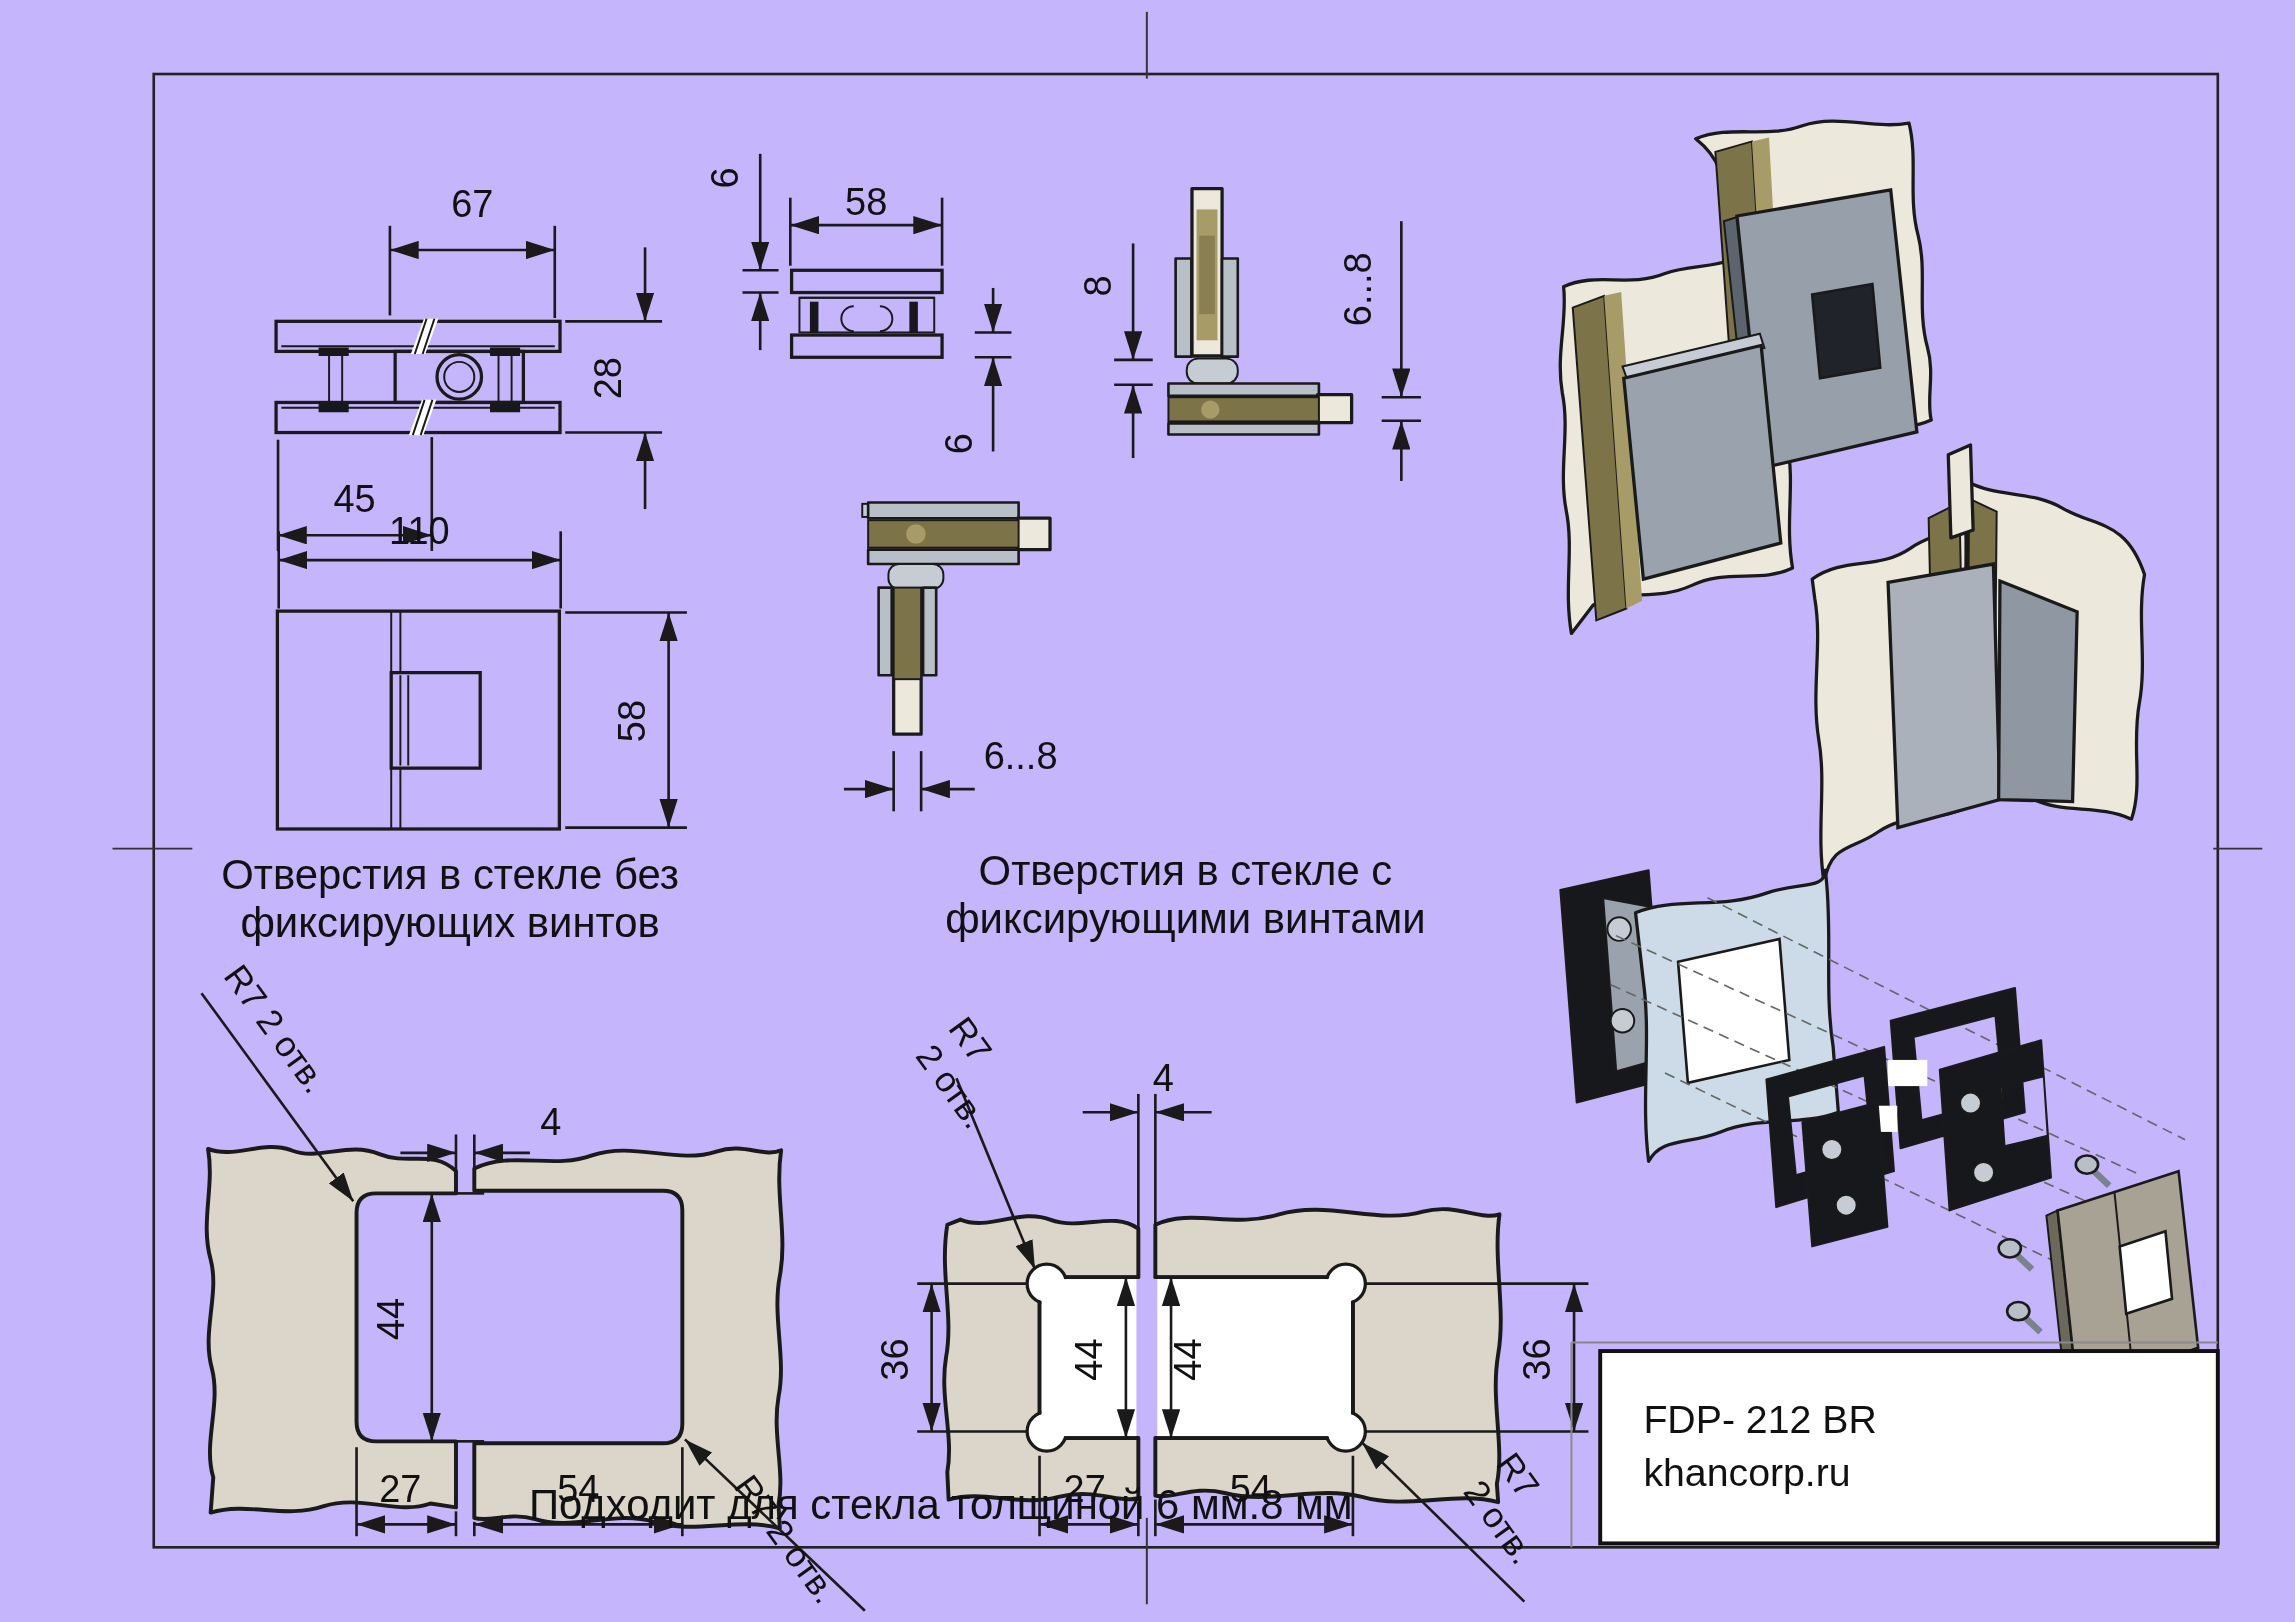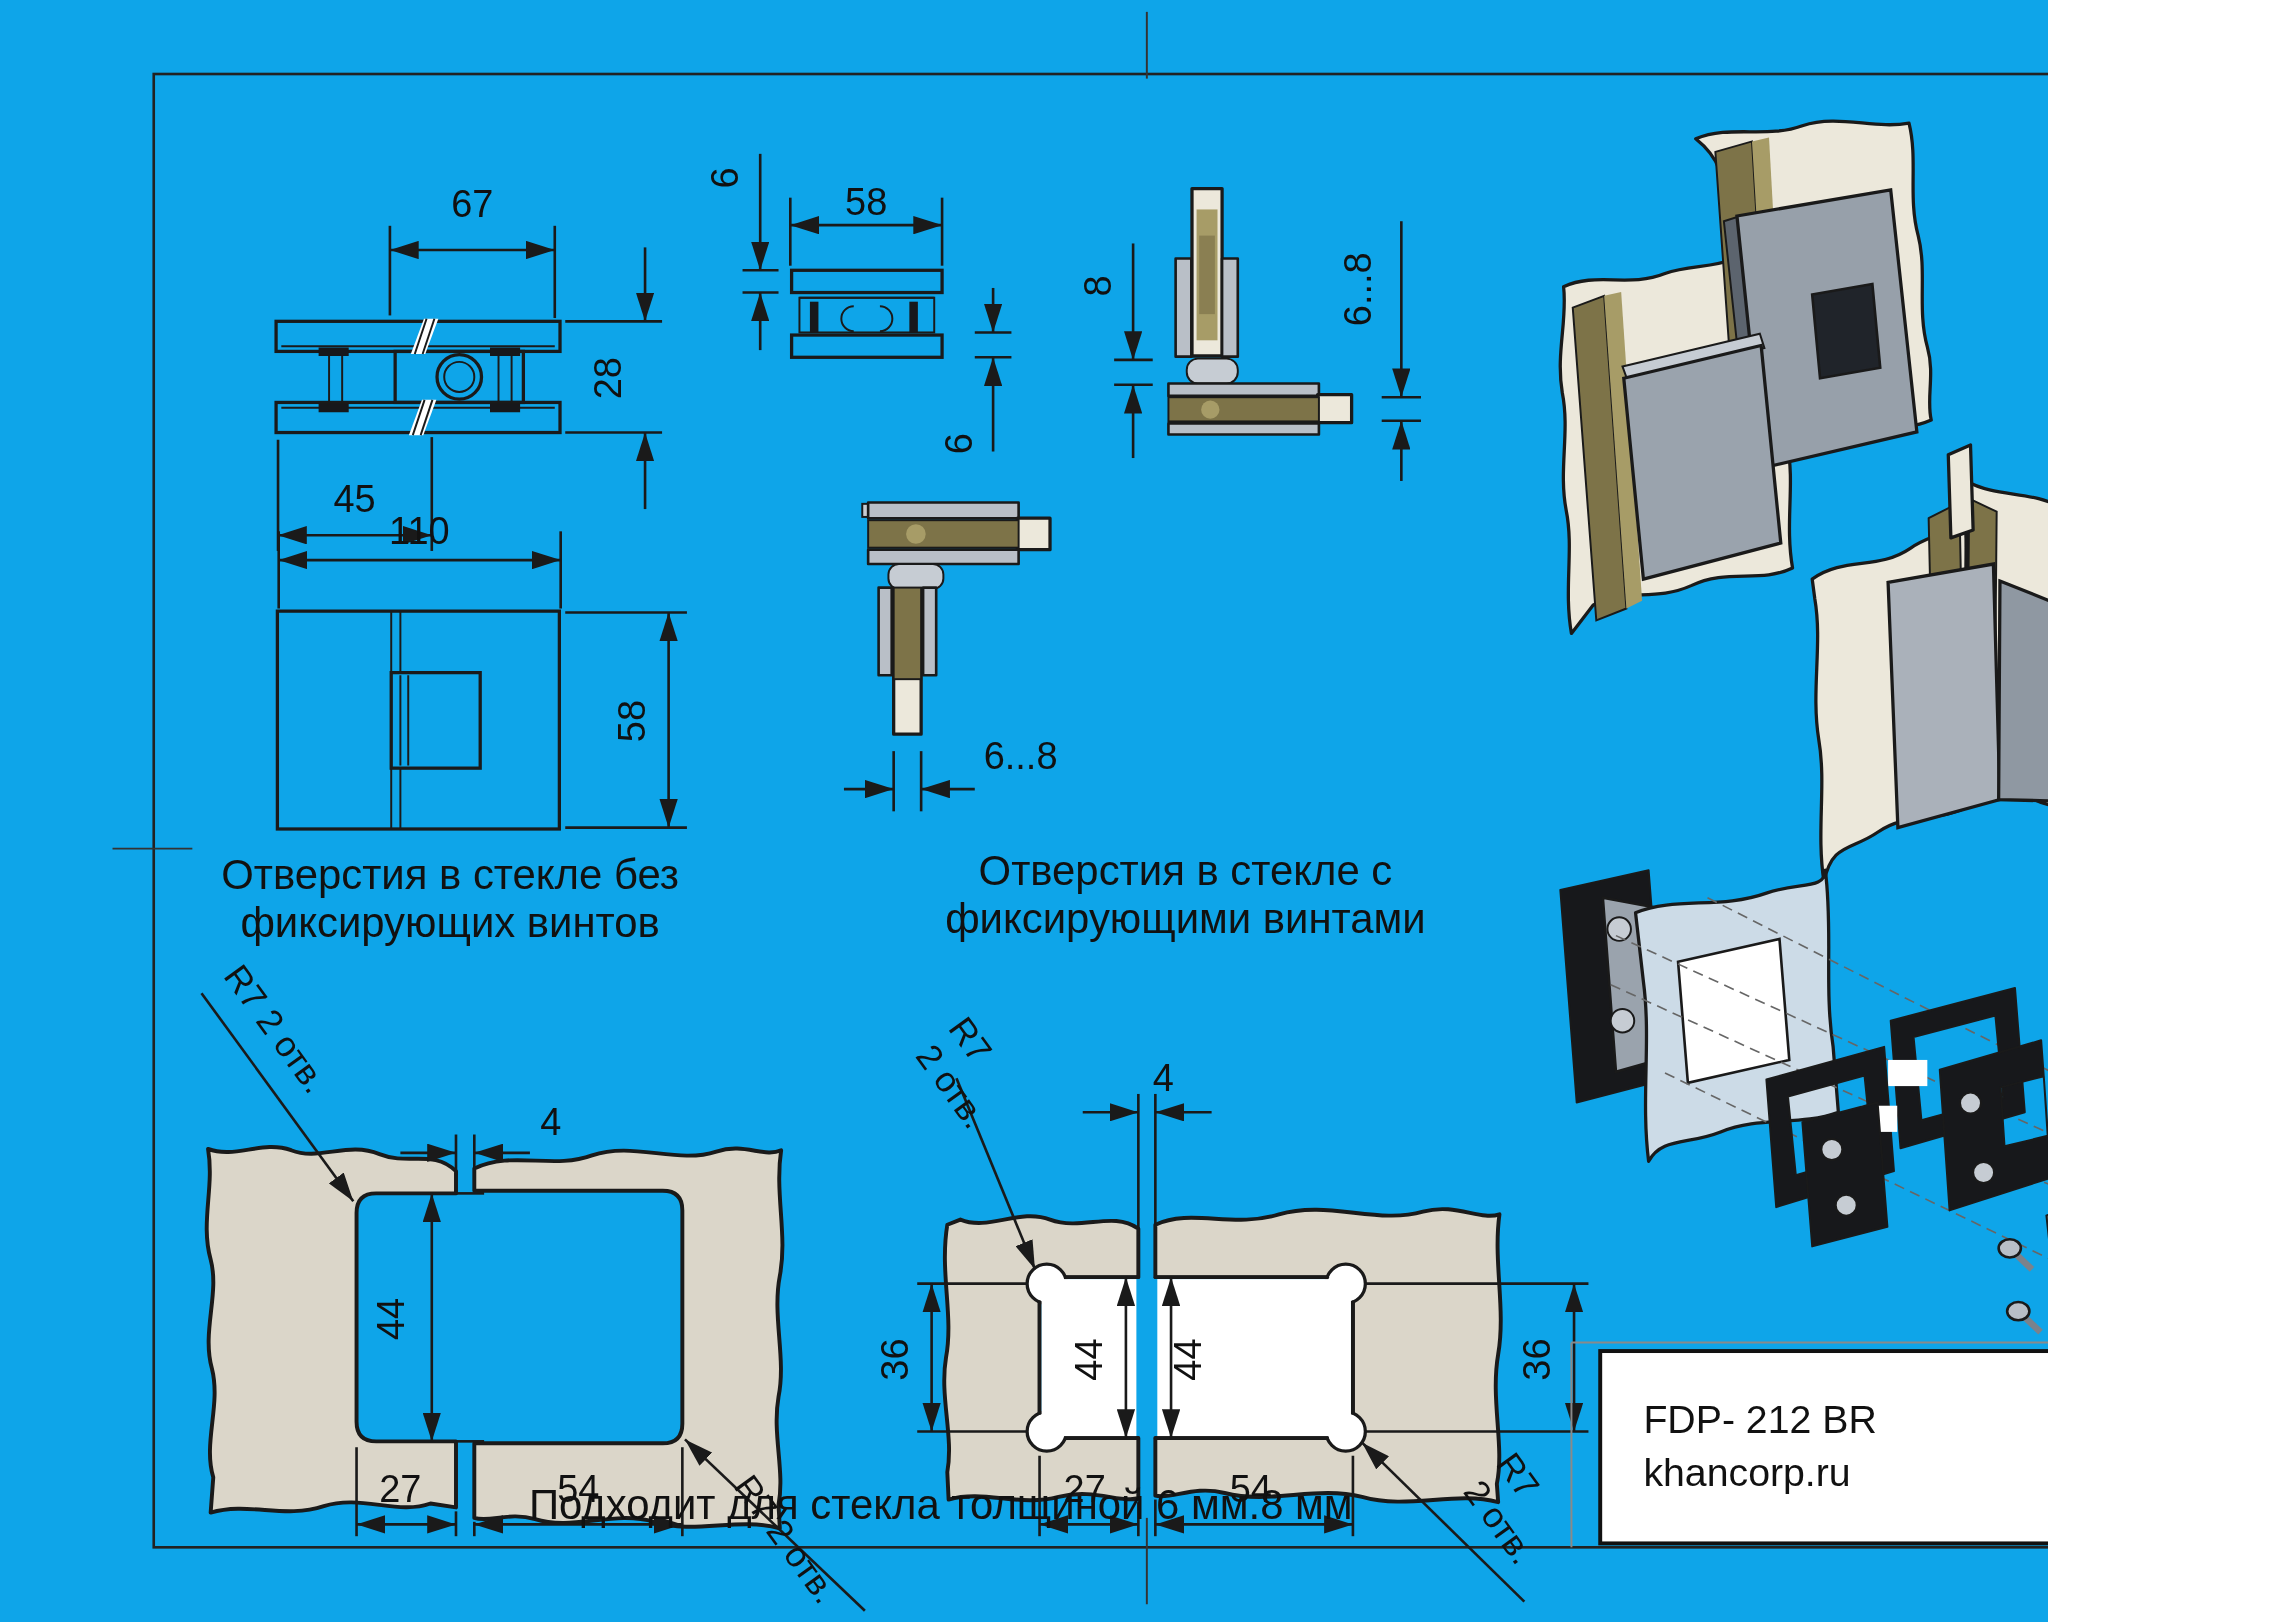--- a/index.html
+++ b/index.html
@@ -1,16 +1,16 @@
 <!DOCTYPE html>
 <html style="font-size:10.5px"><head>
 <meta charset="utf-8">
 <style>
   html,body{margin:0;padding:0;background:#ffffff;}
-  .page{position:relative;width:2048px;height:1622px;background:#0ea5e9;overflow:hidden;
+  .page{position:relative;width:2295px;height:1622px;background:#c4b5fd;overflow:hidden;
         font-family:"Liberation Sans", sans-serif;}
   svg{position:absolute;left:0;top:0;}
   .ln   {stroke:#1a1a1a;stroke-width:5;fill:none;stroke-linecap:round;}
   .thin {stroke:#1a1a1a;stroke-width:3;fill:none;}
   .dim  {stroke:#1a1a1a;stroke-width:4;fill:none;}
   .mark {stroke:#333;stroke-width:3;fill:none;}
   .grayln{stroke:#8a8a8a;stroke-width:3;fill:none;}
   .white{fill:#ffffff;stroke:none;}
   .glass{fill:#dbd6c9;stroke:#1a1a1a;stroke-width:6;stroke-linejoin:round;}
   .gcream{fill:#ece8db;stroke:#1a1a1a;stroke-width:5;stroke-linejoin:round;}

